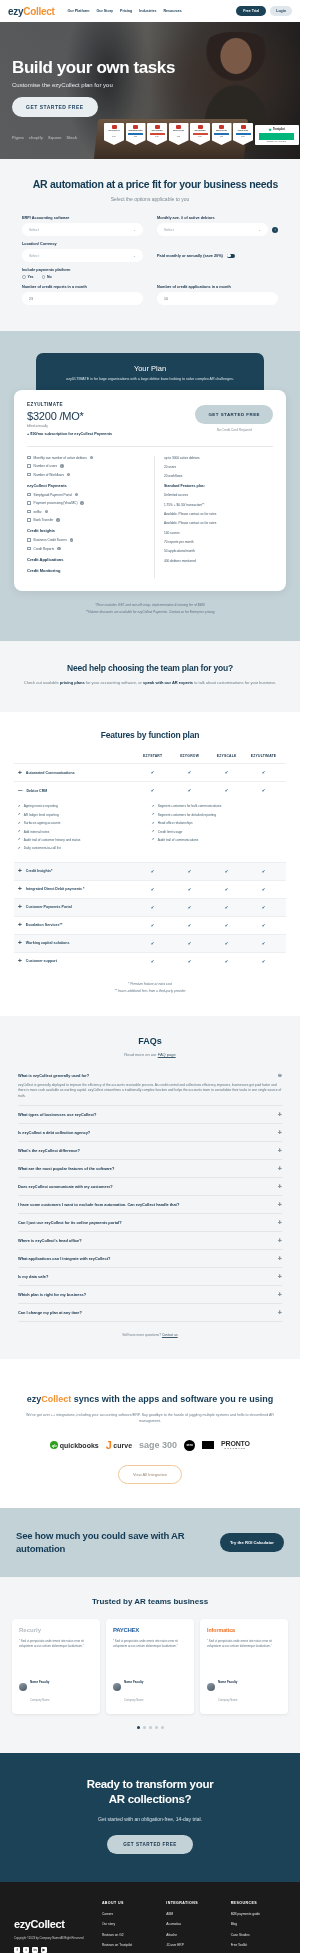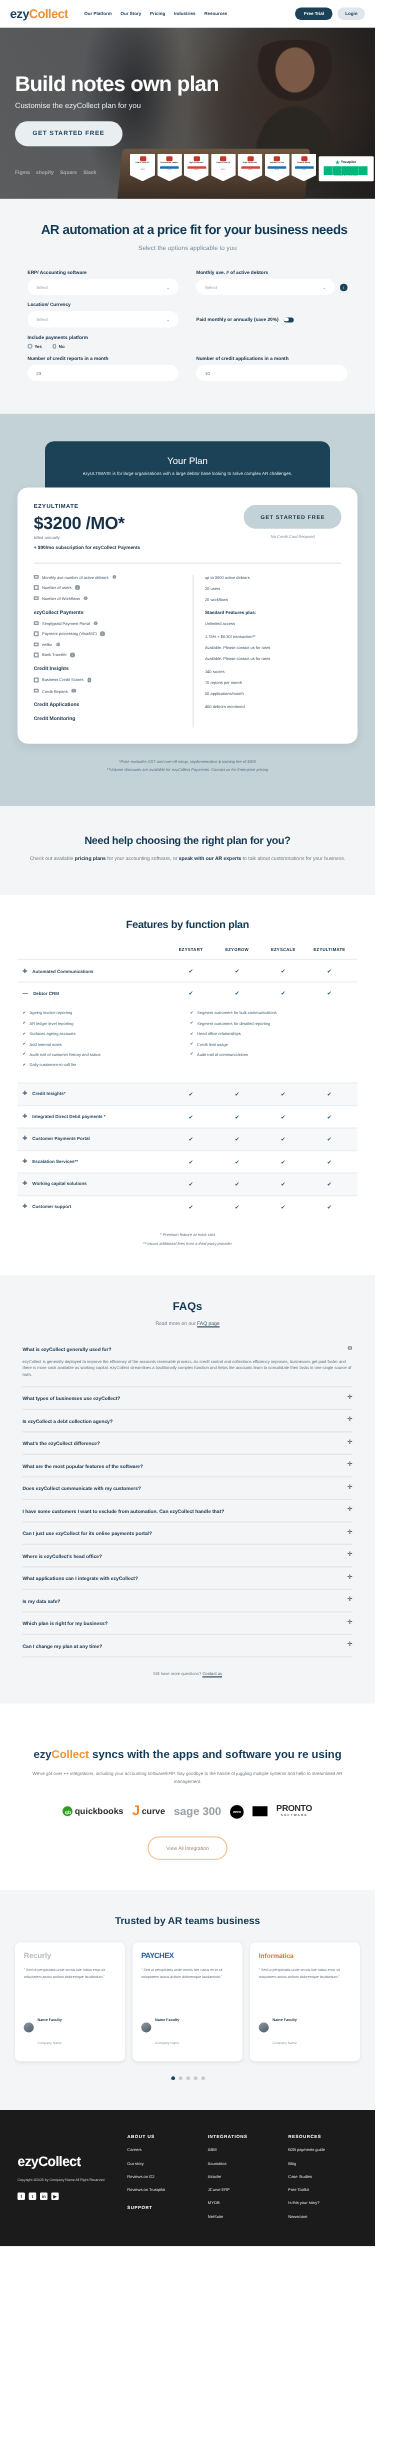--- a/index.html
+++ b/index.html
@@ -118,21 +118,21 @@
     padding:11px 22px 20px; text-align:center; margin:0 22px;
   }
   .plan-head h3 { font-size:7.5px; font-weight:normal; }
   .plan-head p { font-size:3.6px; margin-top:4px; line-height:1.55; color:#d9e4e9; }
   .plan-card {
     background:#fff; border-radius:8px; margin-top:-13px; padding:12px 13px 13px;
     box-shadow:0 2px 8px rgba(0,0,0,.08);
   }
   .plan-top { display:flex; justify-content:space-between; align-items:flex-start;}
   .plan-name { font-size:4.6px; font-weight:bold; letter-spacing:.4px; color:#16324a;}
-  .plan-price { font-size:14px; font-weight:bold; color:#16324a; margin-top:3px; letter-spacing:-.2px;}
+  .plan-price { font-size:11px; font-weight:normal; color:#16324a; margin-top:3px; letter-spacing:-.2px;}
   .plan-billed { font-size:3.3px; color:#6d7d88; margin-top:2px;}
   .plan-sub { font-size:3.8px; font-weight:bold; color:#16324a; margin-top:4px;}
   .plan-cta {
     background:#c3d2d7; color:#16324a; font-size:4.4px; font-weight:bold; letter-spacing:.5px;
     border-radius:11px; padding:7px 13px; border:none; white-space:nowrap;
   }
   .plan-nocc { font-size:3.2px; color:#7f8d97; font-style:italic; text-align:center; margin-top:4px;}
   .plan-divider { height:1px; background:#e4e8ea; margin:10px 0 9px;}
   .plan-cols { display:flex; }
   .plan-left { width:52%; border-right:1px solid #e4e8ea; padding-right:6px;}
@@ -270,21 +270,21 @@
     <div class="nav-cta">
       <button class="btn-trial">Free Trial</button>
       <button class="btn-login">Login</button>
     </div>
   </div>
 
   <div class="hero">
     <div class="figure"></div>
     <div class="desk"></div>
     <div class="hero-inner">
-      <h1>Build notes own plan</h1>
+      <h1>Build your own tasks</h1>
       <p>Customise the ezyCollect plan for you</p>
       <button class="cta">GET STARTED FREE</button>
     </div>
     <div class="partner-logos">
       <span>Figma</span>
       <span>shopify</span>
       <span>Square</span>
       <span>Slack</span>
     </div>
     <div class="badges">
@@ -496,21 +496,21 @@
         </div>
       </div>
     </div>
     <div class="plan-notes">
       <div>*Price excludes GST and one-off setup, implementation &amp; training fee of $900</div>
       <div>**Volume discounts are available for ezyCollect Payments. Contact us for Enterprise pricing</div>
     </div>
   </div>
 
   <div class="needhelp">
-    <h3>Need help choosing the right plan for you?</h3>
+    <h3>Need help choosing the team plan for you?</h3>
     <p>
       <span>Check out available </span><b>pricing plans</b><span> for your accounting software, or </span><b>speak with our AR experts</b><span> to talk about customisations for your business.</span>
     </p>
   </div>
 
   <div class="ftable">
     <h3>Features by function plan</h3>
     <div class="thead">
       <div class="tname"></div>
       <div class="tcol">EZYSTART</div>
@@ -765,20 +765,24 @@
           <span class="myob"></span>
         </span>
       <span class="ilogo pronto">
           <b>PRONTO</b>
           <s>SOFTWARE</s>
         </span>
     </div>
     <button class="ibtn">View All Integration</button>
   </div>
 
+  <div class="roi">
+    <h3>See how much you could save with AR automation</h3>
+    <button class="rbtn">Try the ROI Calculator</button>
+  </div>
 
   <div class="testi">
     <h3>Trusted by AR teams business</h3>
     <div class="tcards">
       <div class="tcard">
         <div class="tbrand recurly">Recurly</div>
         <div class="tquote">" Sed ut perspiciatis unde omnis iste natus error sit voluptatem accus antium doloremque laudantium."</div>
         <div class="tuser">
             <span class="tav"></span>
             <span><span class="tname">Name Faculty</span><br><span class="trole">Company Name</span></span>
@@ -803,20 +807,25 @@
     </div>
     <div class="dots">
       <i class="on"></i>
         <i></i>
         <i></i>
         <i></i>
         <i></i>
     </div>
   </div>
 
+  <div class="cta-band">
+    <h3><span>Ready to transform your</span><br><span>AR collections?</span></h3>
+    <p>Get started with an obligation-free, 14-day trial.</p>
+    <button class="cbtn">GET STARTED FREE</button>
+  </div>
 
   <div class="footer">
     <div class="fcol-brand">
       <div class="flogo">ezyCollect</div>
       <div class="fcopy">Copyright ©2023 by Company Name All Right Reserved</div>
       <div class="fsocial">
         <i>f</i>
         <i>t</i>
         <i>in</i>
         <i>▶</i>

